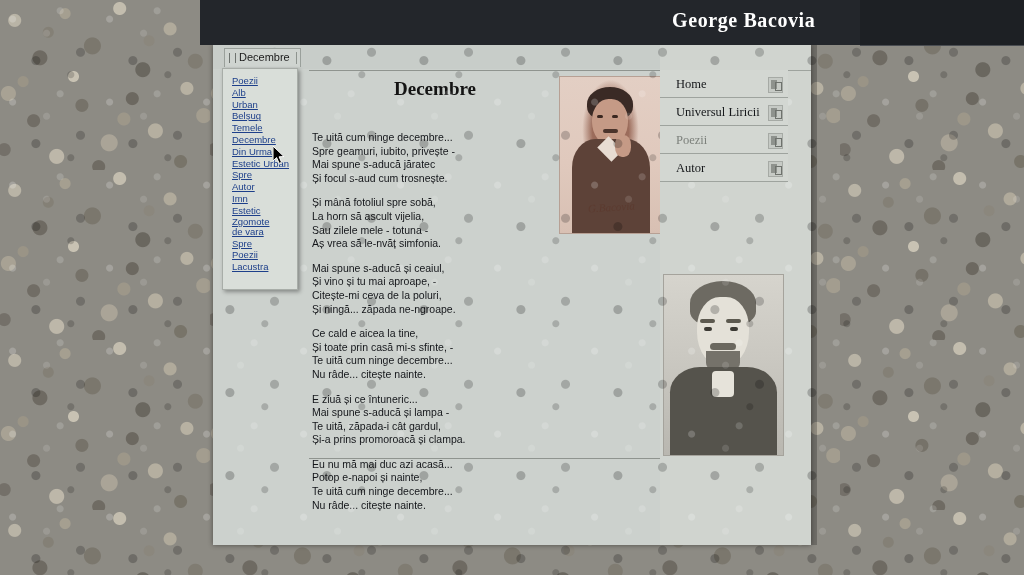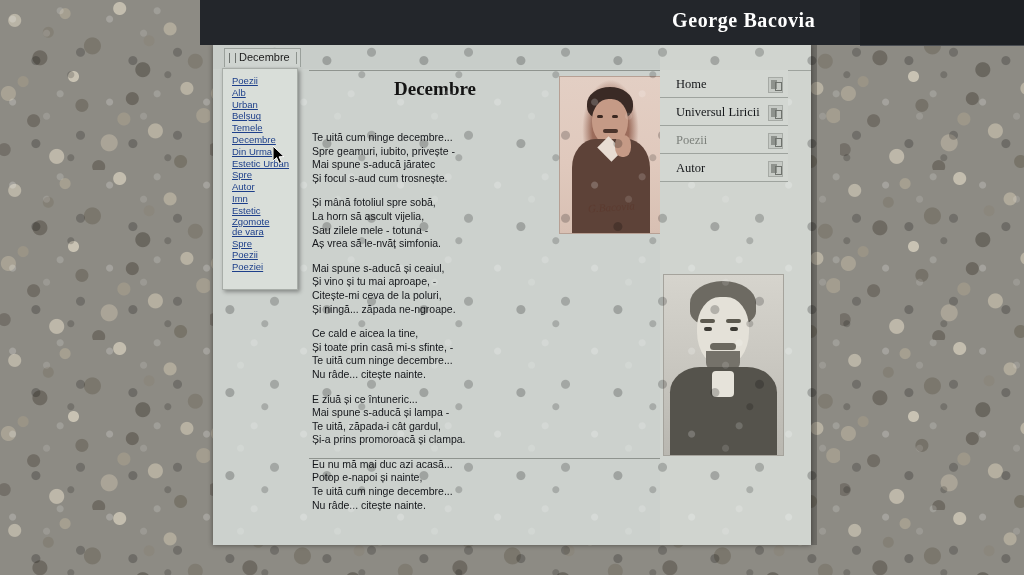--- a/index.html
+++ b/index.html
@@ -410,21 +410,21 @@
     <a href="#">Decembre</a>
     <a href="#">Din Urma</a>
     <a href="#">Estetic Urban</a>
     <a href="#">Spre</a>
     <a href="#">Autor</a>
     <a href="#">Imn</a>
     <a href="#">Estetic</a>
     <a href="#" class="wrap">Zgomote de vara</a>
     <a href="#">Spre</a>
     <a href="#">Poezii</a>
-    <a href="#">Poeziei</a>
+    <a href="#">Lacustra</a>
   </div>
 
   <svg class="cursor-arrow" width="13" height="19" viewBox="0 0 13 19">
     <polygon points="0,0 0,15 3.6,11.6 6.2,17.4 8.6,16.3 6.1,10.8 11,10.6" fill="#000000" stroke="#ffffff" stroke-width="1"></polygon>
   </svg>
 
   <div class="rule-top"></div>
   <div class="poem-title">Decembre</div>
 
   <div class="poem">

